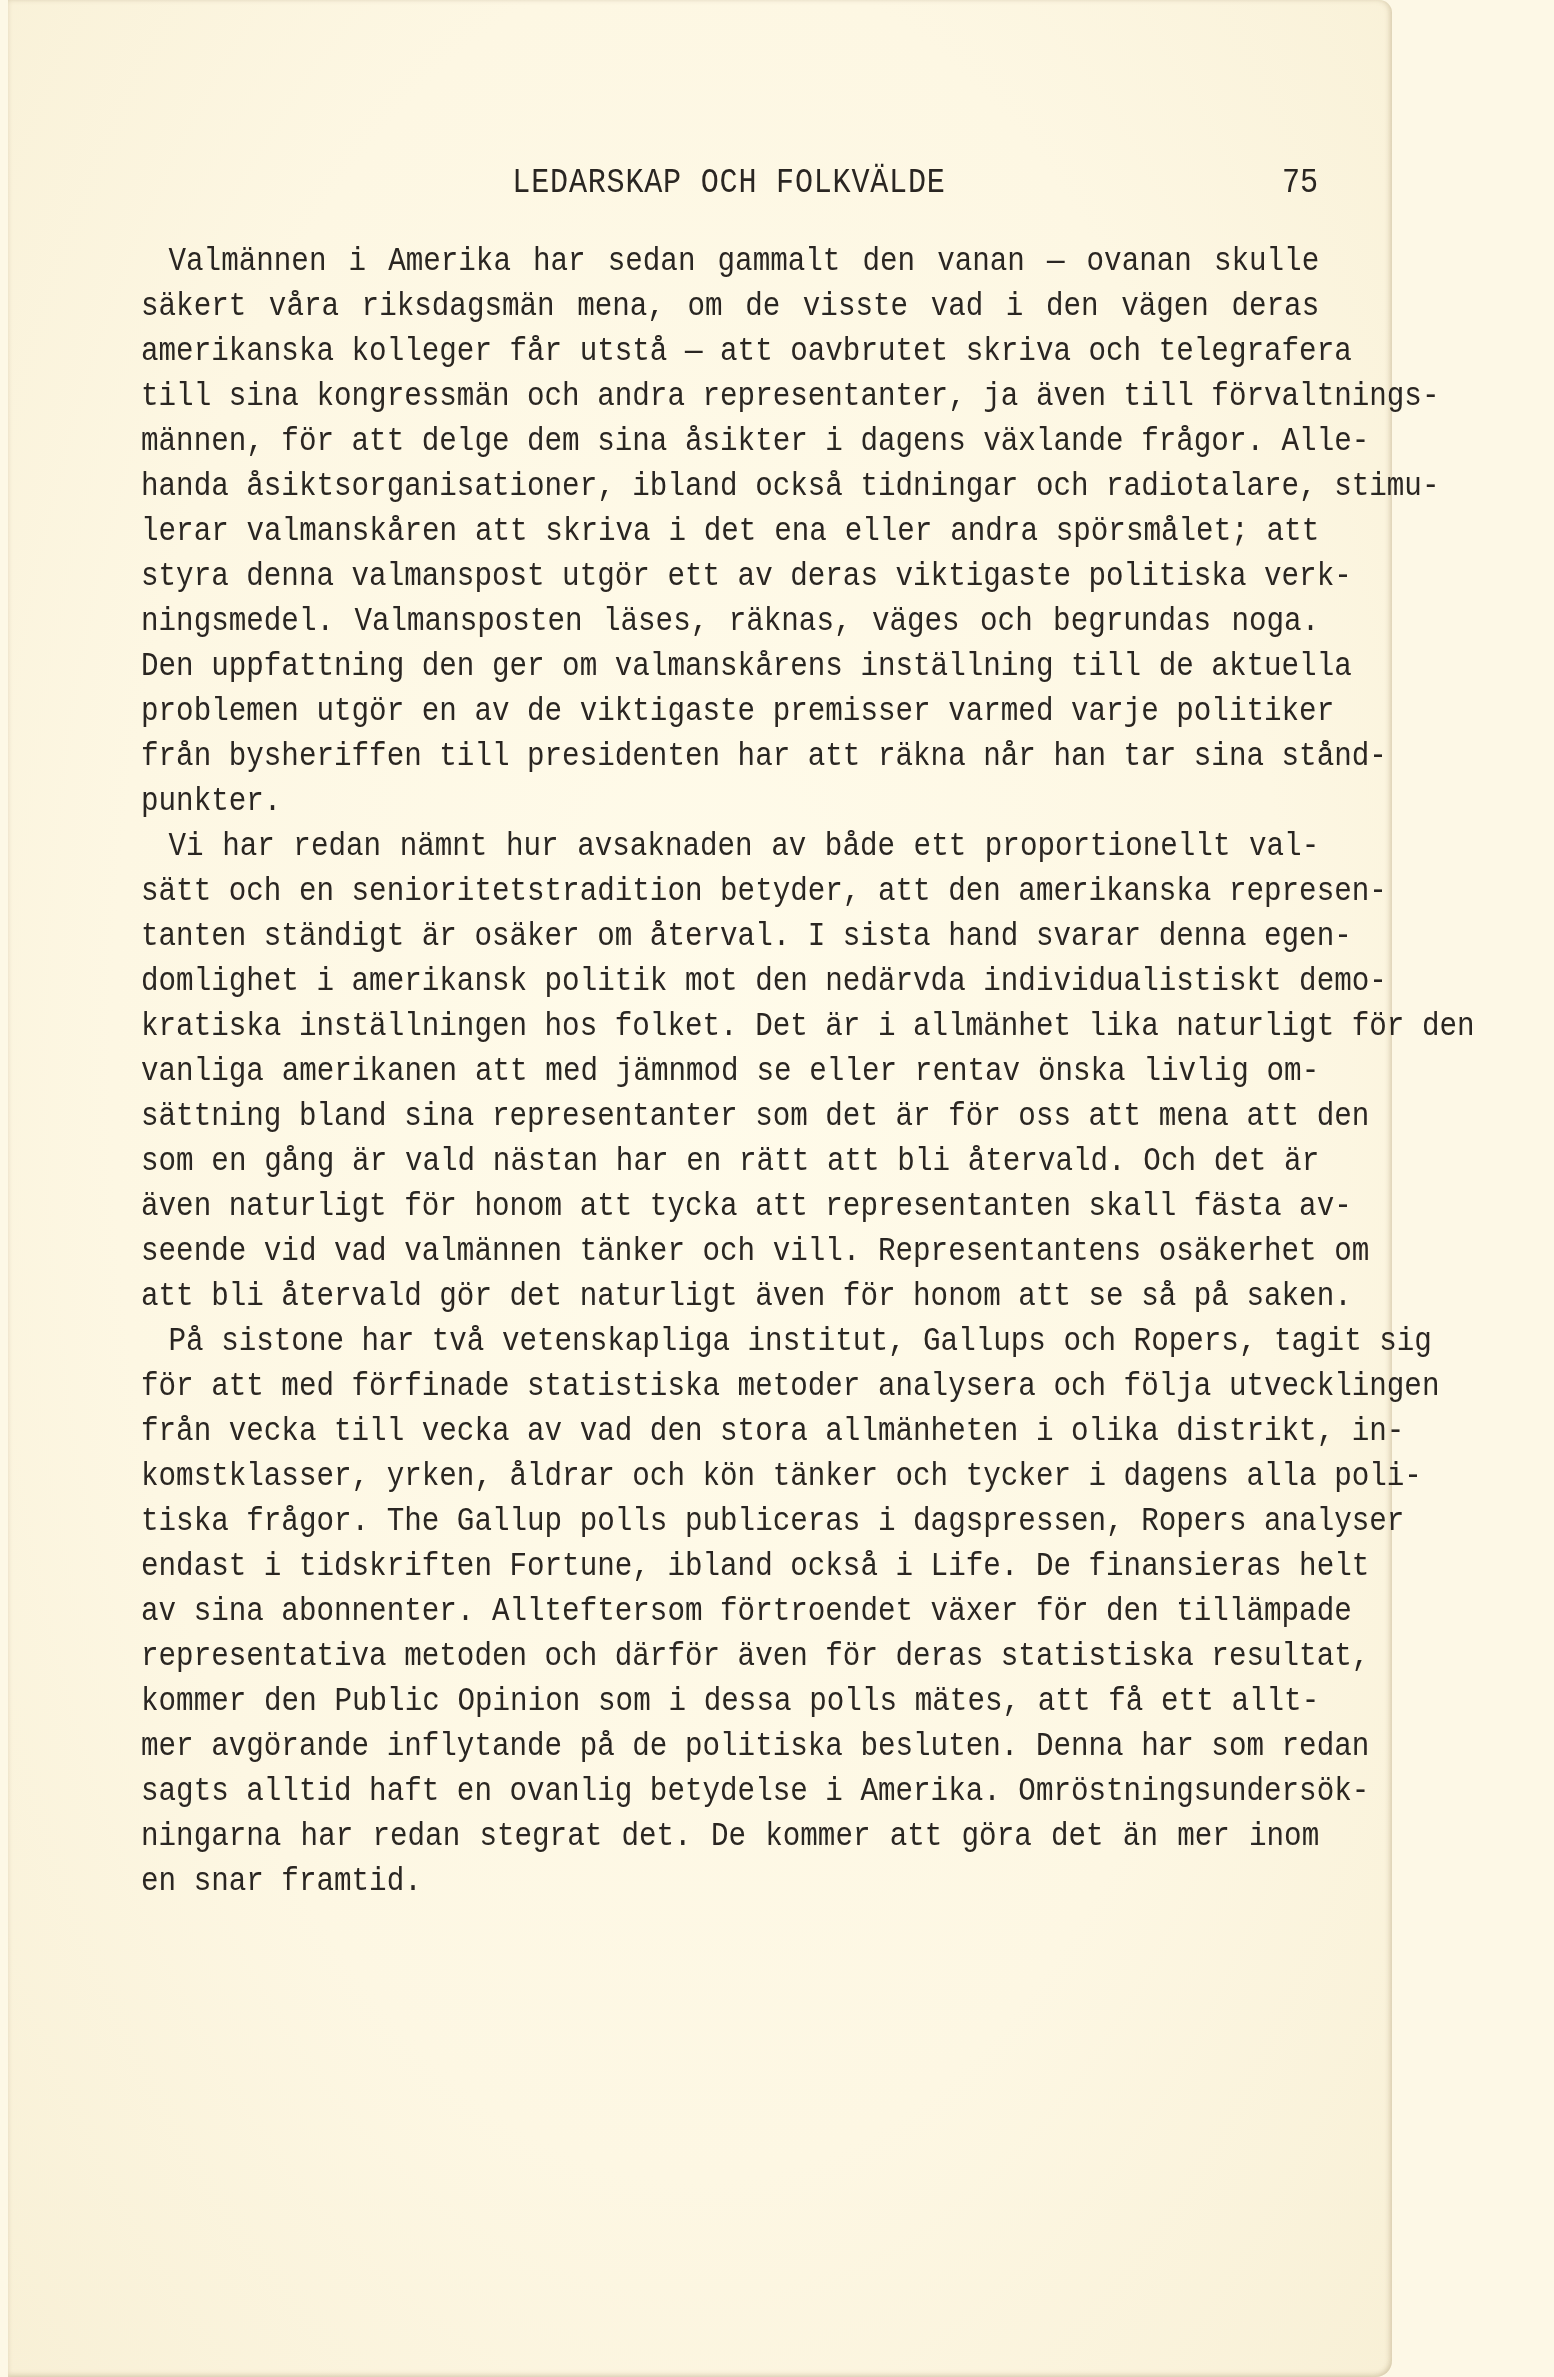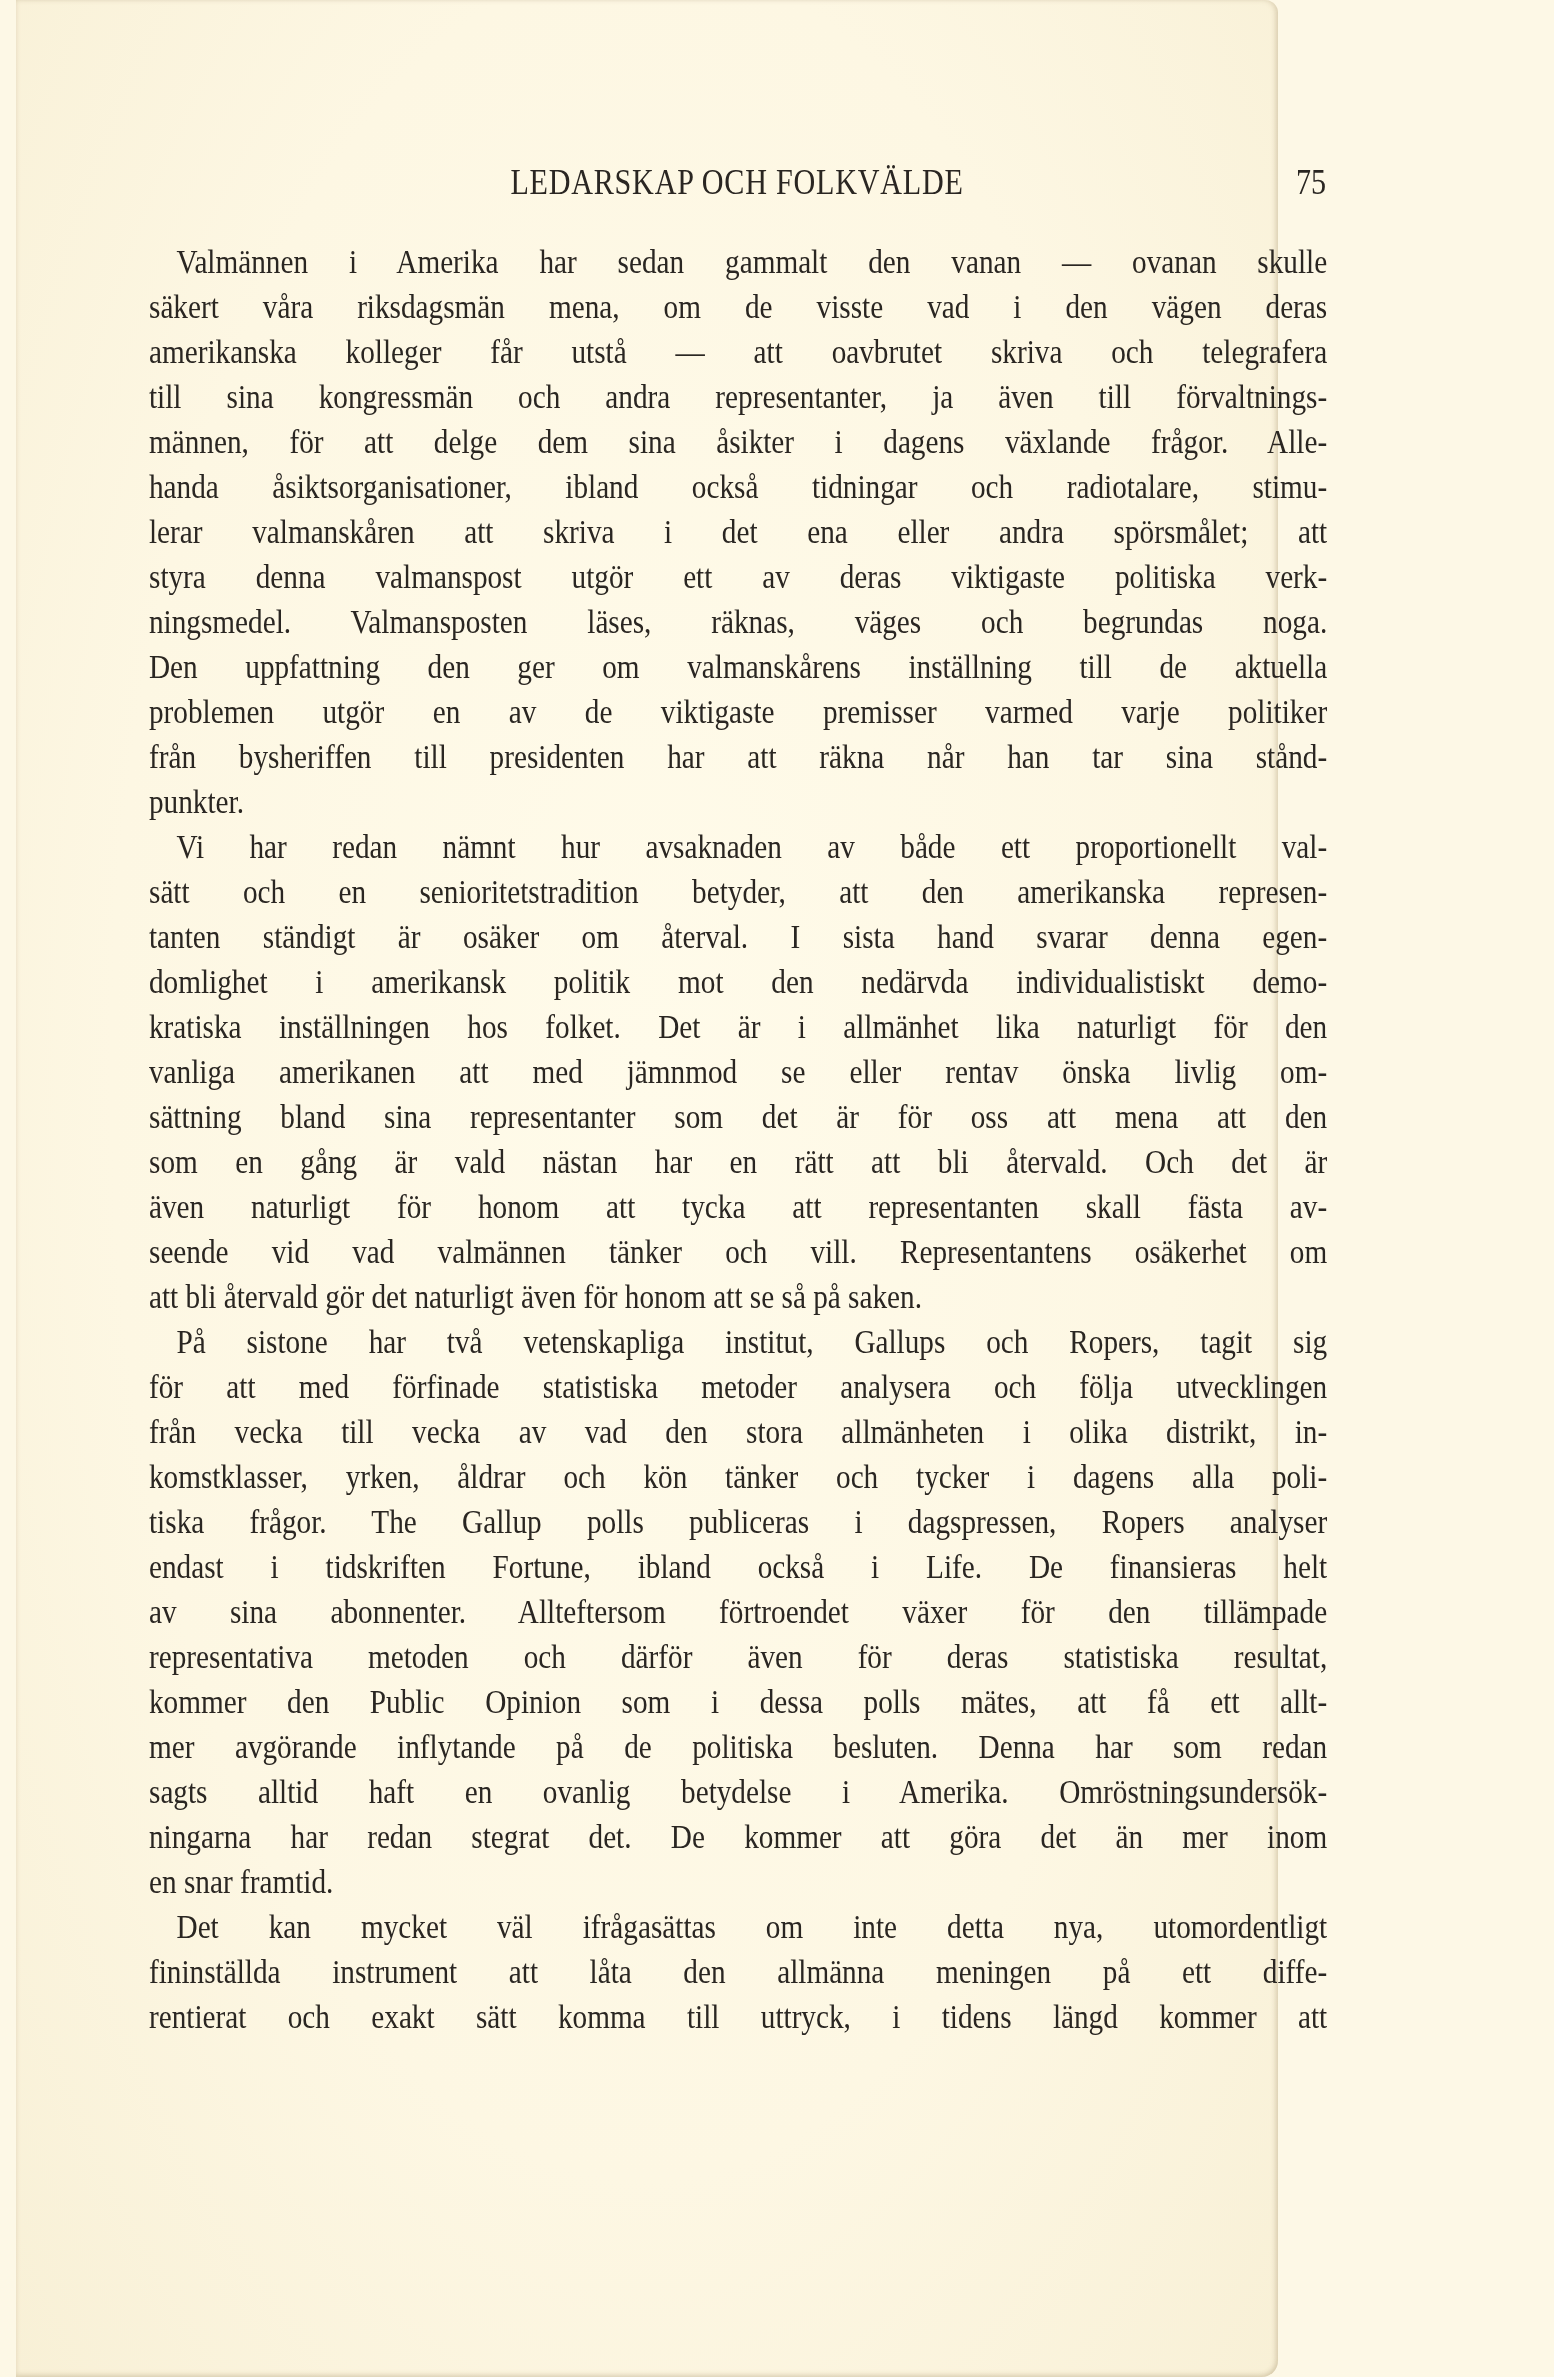--- a/index.html
+++ b/index.html
@@ -10,26 +10,27 @@
       width: 1555px;
       height: 2377px;
       background: #fdf8e6;
       position: relative;
       overflow: hidden;
       font-family: "Liberation Serif", "DejaVu Serif", serif;
       color: #2a2622;
     }
     .page {
       position: absolute;
-      left: 16px; top: 0;
-      width: 1262px;
+      left: 8px; top: 0;
+      width: 1384px;
       height: 2377px;
       background: radial-gradient(ellipse at 50% 45%, #fffbea 0%, #fdf7e3 60%, #f8f0d6 100%);
       border-radius: 0 12.8px 16.4px 0;
       box-shadow: inset -2.7px 0 5.5px rgba(160,140,100,0.25), inset 0 -2.7px 5.5px rgba(160,140,100,0.2);
+      font-family: Liberation Mono, monospace;
     }
     .running-head {
       position: absolute;
       top: 163px;
       left: 132px;
       width: 1178px;
       height: 46px;
     }
     .running-title {
       position: absolute;
@@ -126,21 +127,16 @@
       <div class="line">endast i tidskriften Fortune, ibland också i Life. De finansieras helt</div>
       <div class="line">av sina abonnenter. Allteftersom förtroendet växer för den tillämpade</div>
       <div class="line">representativa metoden och därför även för deras statistiska resultat,</div>
       <div class="line">kommer den Public Opinion som i dessa polls mätes, att få ett allt-</div>
       <div class="line">mer avgörande inflytande på de politiska besluten. Denna har som redan</div>
       <div class="line">sagts alltid haft en ovanlig betydelse i Amerika. Omröstningsundersök-</div>
       <div class="line">ningarna har redan stegrat det. De kommer att göra det än mer inom</div>
       <div class="line last">en snar framtid.</div>
     </div>
 
-    <div class="paragraph">
-      <div class="line indent">Det kan mycket väl ifrågasättas om inte detta nya, utomordentligt</div>
-      <div class="line">fininställda instrument att låta den allmänna meningen på ett diffe-</div>
-      <div class="line">rentierat och exakt sätt komma till uttryck, i tidens längd kommer att</div>
-    </div>
   </div>
 
 </div>
 
 
 </body></html>

